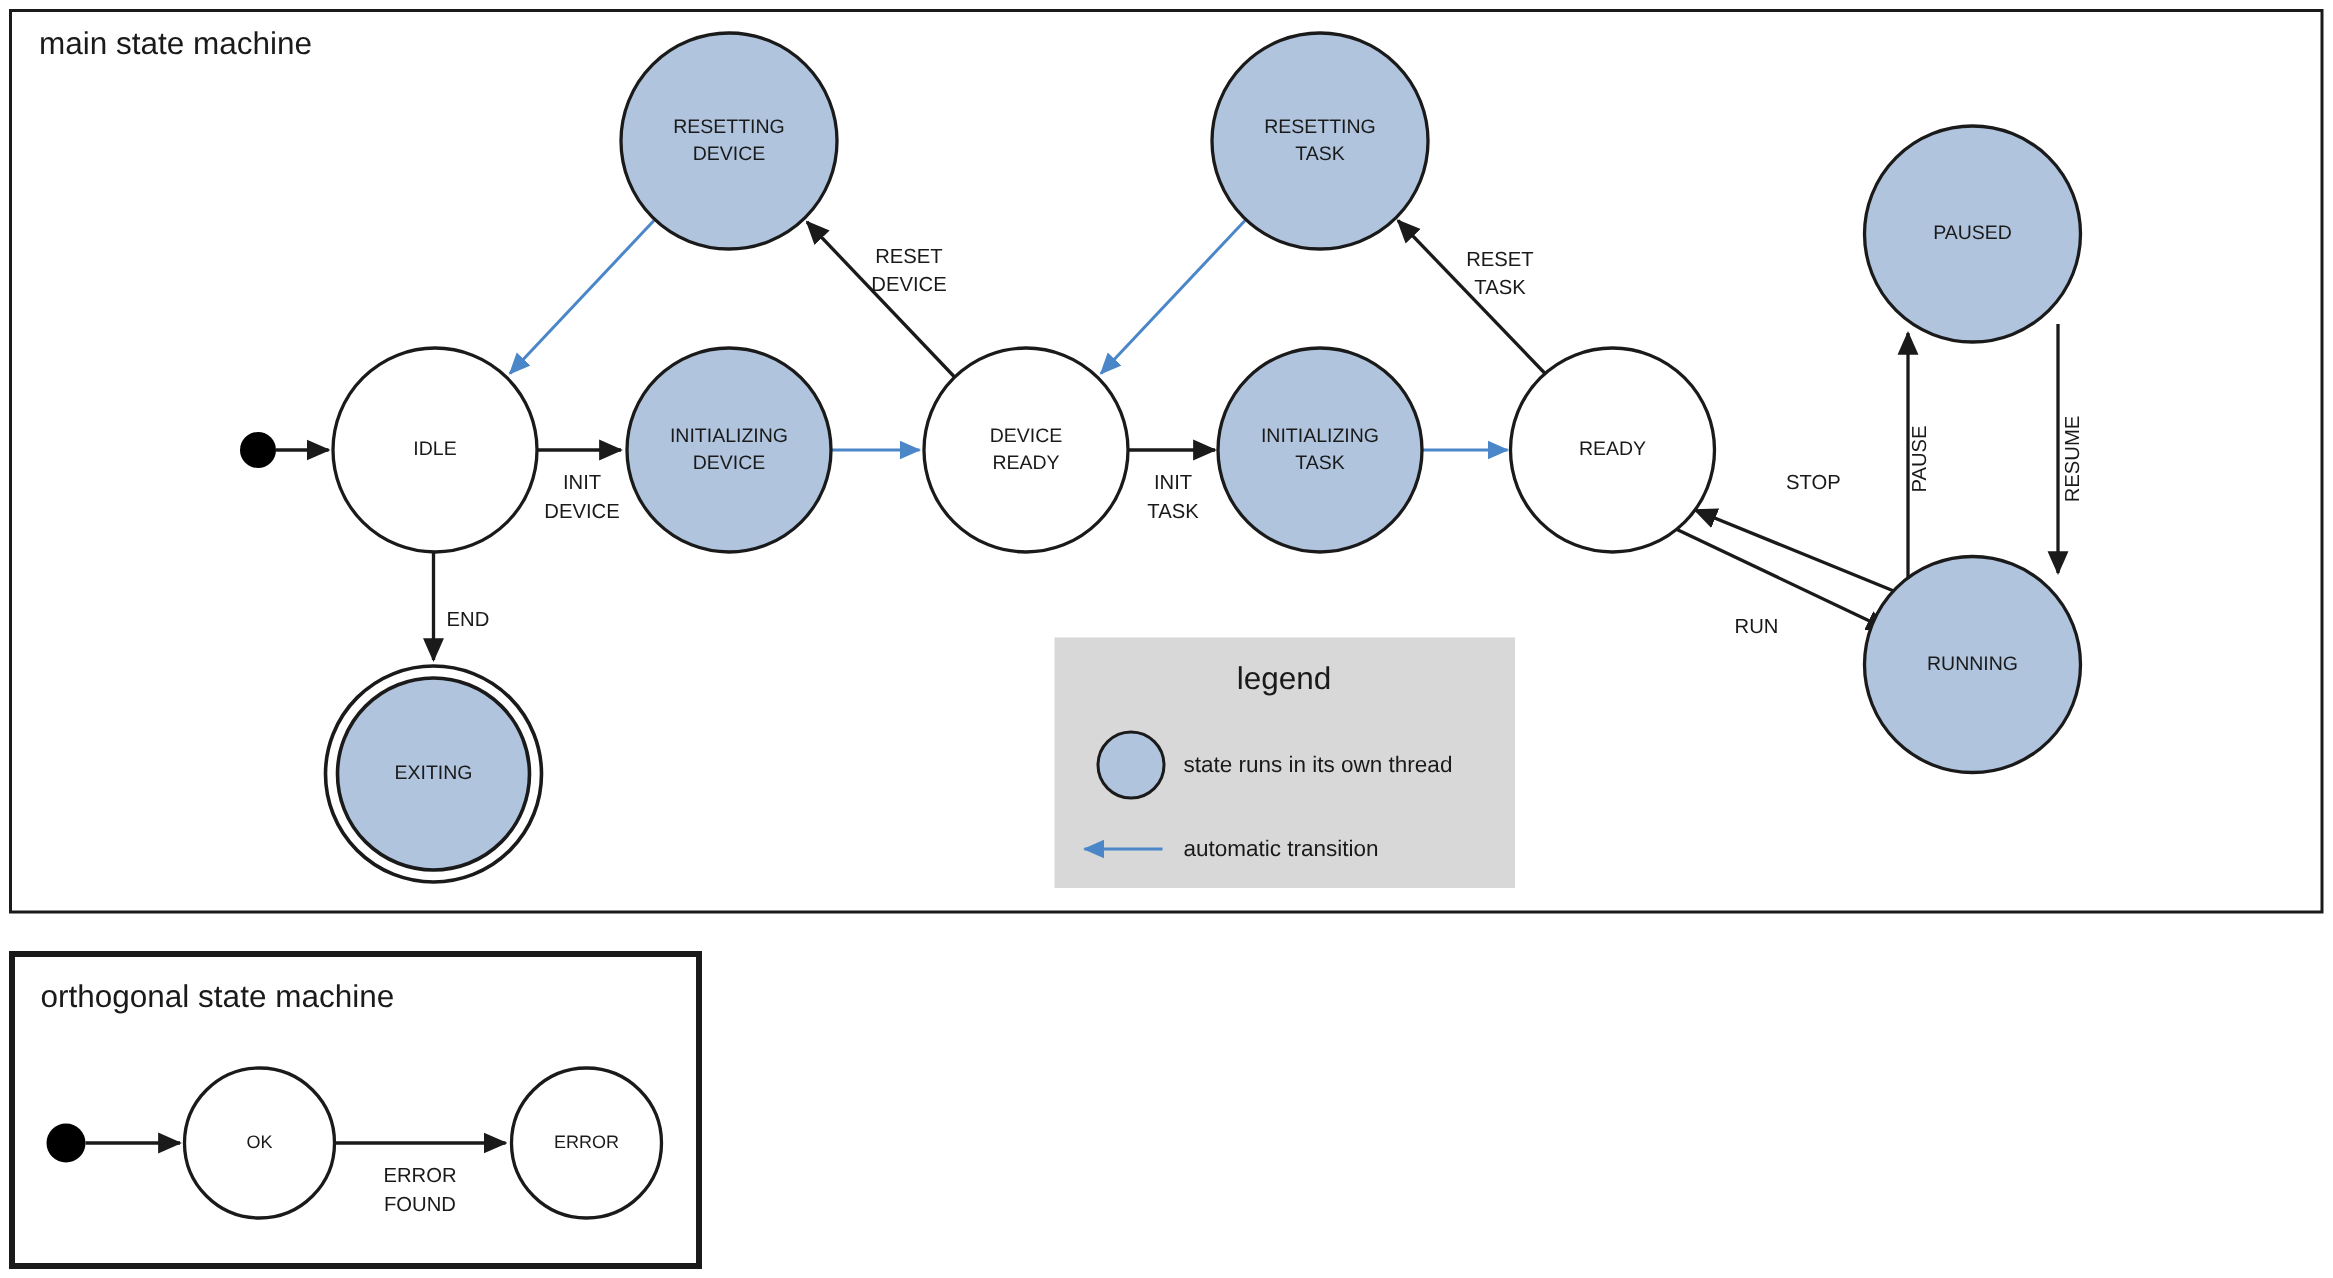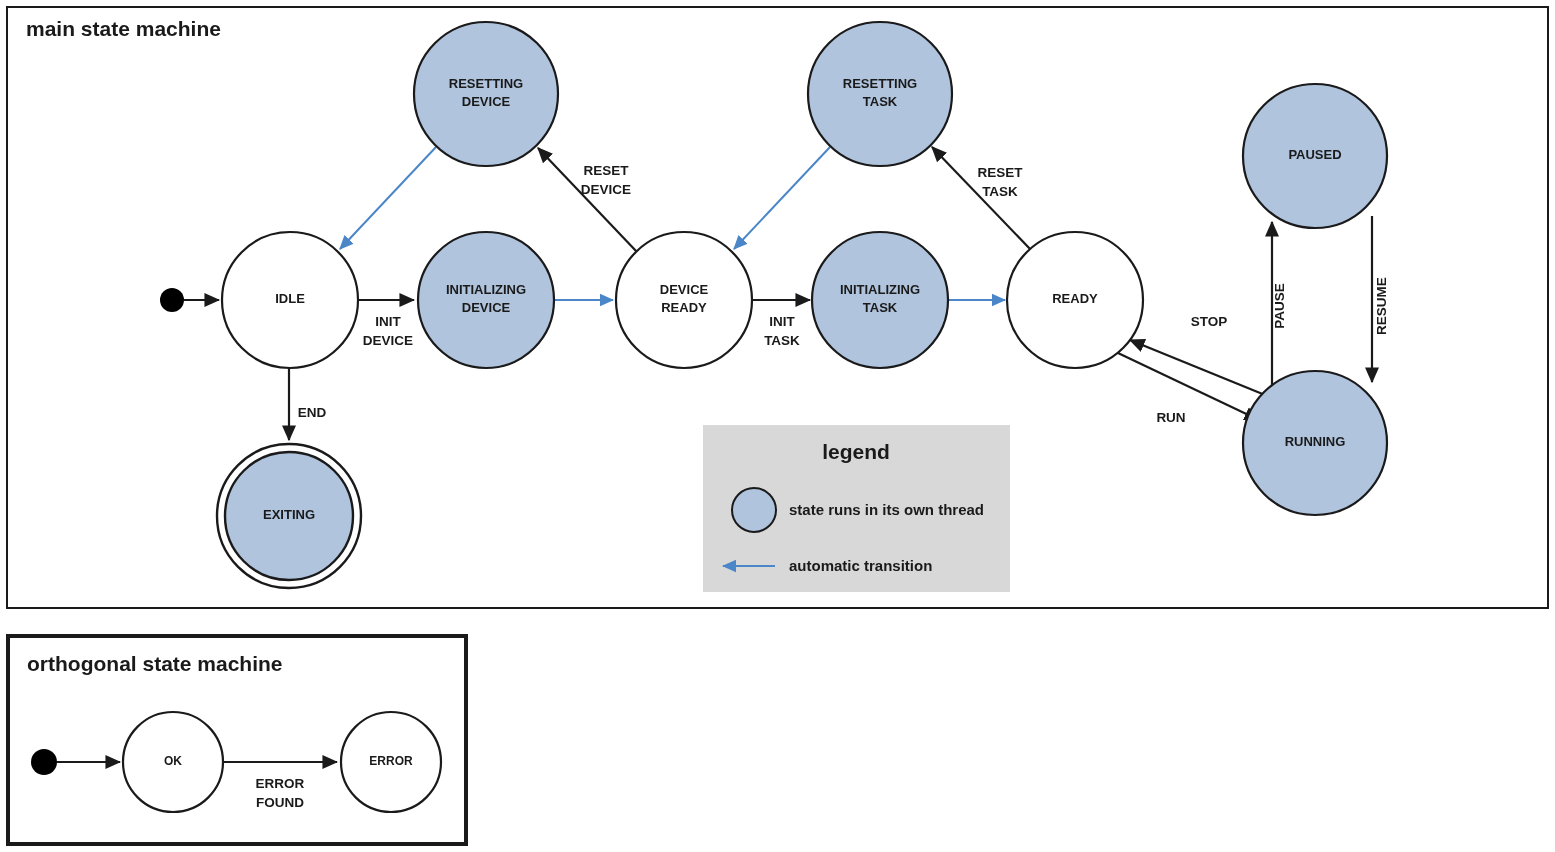--- a/index.html
+++ b/index.html
@@ -10,21 +10,20 @@
   body {
     width: 1555px;
     height: 852px;
     font-family: "Liberation Sans", sans-serif;
     overflow: hidden;
   }
   #stage {
     position: relative;
     width: 1555px;
     height: 852px;
-    font-weight: bold;
   }
   svg#diagram {
     position: absolute;
     left: 0;
     top: 0;
     width: 1555px;
     height: 852px;
     display: block;
   }
   .frame-title {

